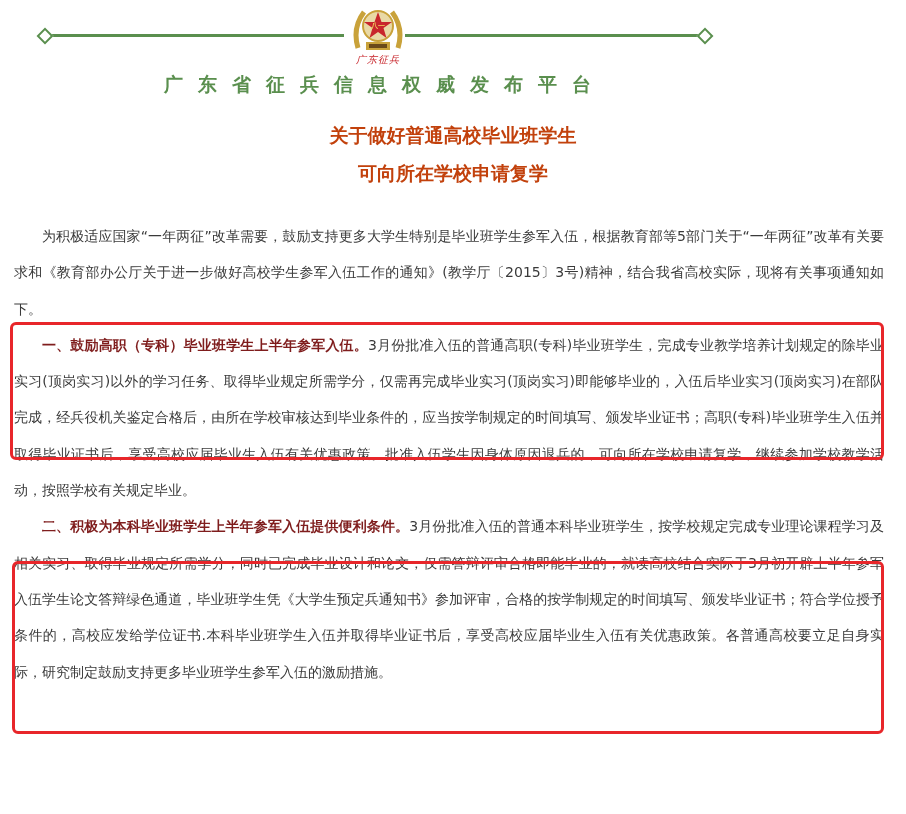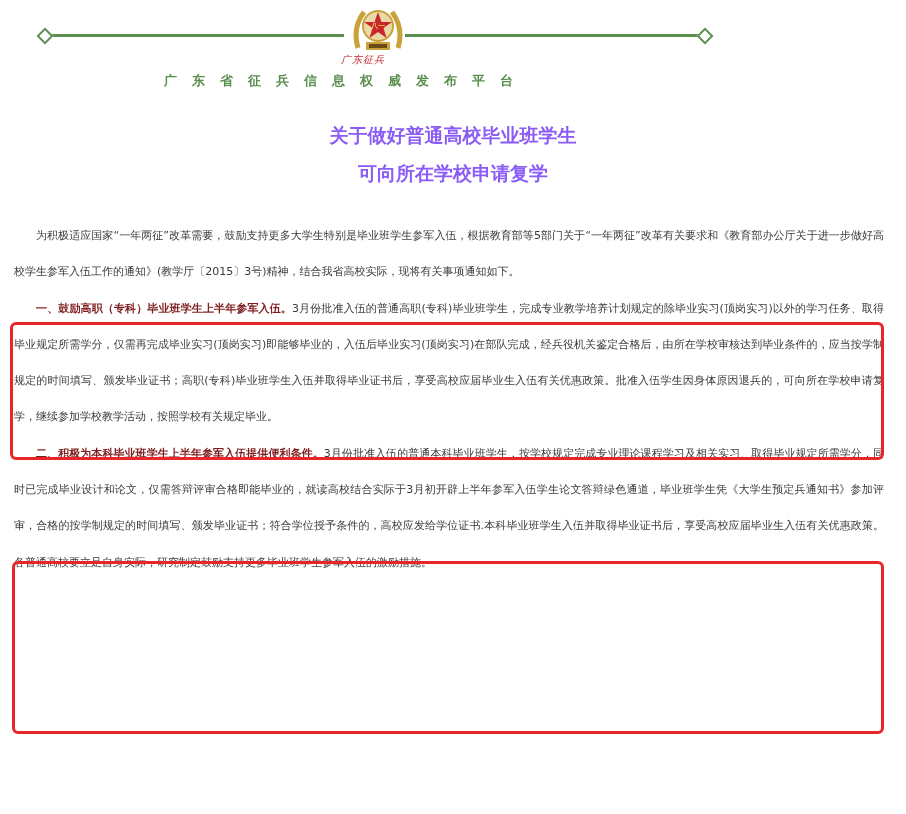--- a/index.html
+++ b/index.html
@@ -13,36 +13,36 @@
     .hline.left { left: 44px; width: 300px; }
     .hline.right { left: 405px; width: 300px; }
     .diamond {
       position: absolute; top: 30px; width: 8px; height: 8px;
       background: #ffffff; border: 2px solid #5a8f4e; transform: rotate(45deg);
     }
     .diamond.left { left: 39px; }
     .diamond.right { left: 699px; }
     .emblem { position: absolute; left: 350px; top: 4px; width: 56px; height: 52px; }
     .emblem-caption {
-      position: absolute; left: 336px; top: 53px; width: 54px; text-align: center;
+      position: absolute; left: 351px; top: 53px; width: 54px; text-align: center;
       color: #c8262c; font-size: 10px; font-style: italic; font-family: "DejaVu Serif", serif;
       letter-spacing: 1px;
     }
     .platform-title {
       position: absolute; left: 164px; top: 72px;
-      color: #5a8f4e; font-size: 13px; font-weight: bold; letter-spacing: 15px;
+      color: #5a8f4e; font-size: 19px; font-weight: bold; letter-spacing: 15px;
       font-family: "DejaVu Serif", serif;
     }
     .doc-title {
       position: absolute; left: 0; top: 116px; width: 906px; text-align: center;
-      font-size: 19px; font-weight: bold; color: #8b5cf6; line-height: 38px;
+      font-size: 19px; font-weight: bold; color: #c2410c; line-height: 38px;
     }
     .content {
       position: absolute; left: 14px; top: 218px; width: 870px;
-      font-size: 11px; line-height: 36.3px; color: #3a3a3a;
+      font-size: 14px; line-height: 36.3px; color: #3a3a3a;
     }
     .para { margin: 0; text-indent: 2em; text-align: justify; }
     .para b { color: #7f1d1d; }
     .highlight {
       position: absolute; border: 3px solid #e8262a; border-radius: 6px;
       pointer-events: none;
     }
     .hl1 { left: 10px; top: 322px; width: 868px; height: 132px; }
     .hl2 { left: 12px; top: 561px; width: 866px; height: 167px; }
   </style>

